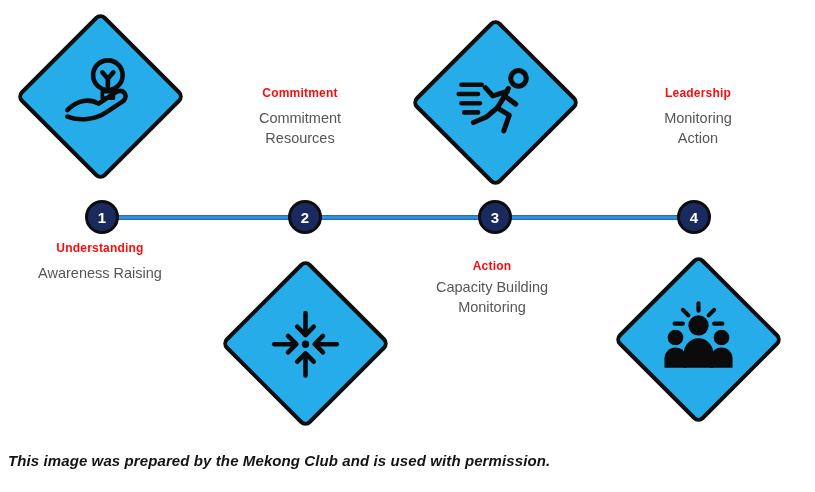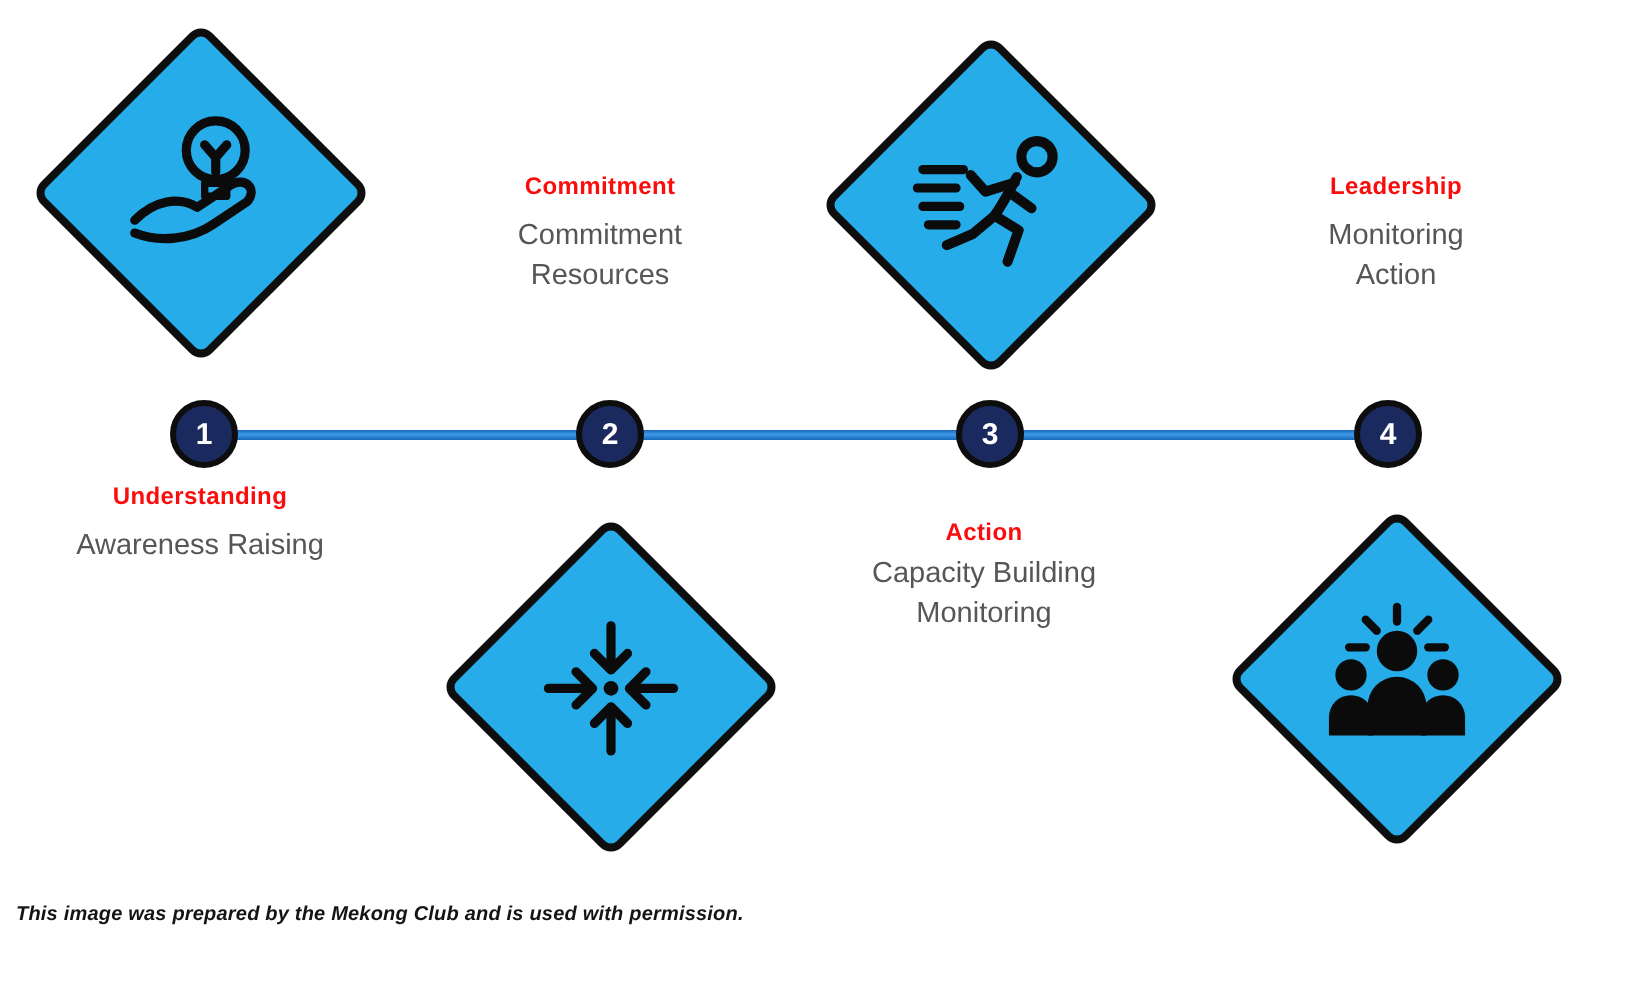--- a/index.html
+++ b/index.html
@@ -53,21 +53,21 @@
   }
   .step-title{
     color:var(--heading-color);font-size:12px;font-weight:bold;
     margin-bottom:9px;letter-spacing:.2px;
   }
   .step-item{
     color:var(--subtext-color);font-size:14.5px;line-height:19.5px;
   }
   .caption{
     position:absolute;left:8px;top:452px;
-    color:var(--caption-color);font-size:10px;
+    color:var(--caption-color);font-size:15px;
     font-style:italic;font-weight:600;letter-spacing:.1px;
   }
 </style>
 </head>
 <body>
 
 <div class="stage">
 
   <div class="timeline-line"></div>
 

